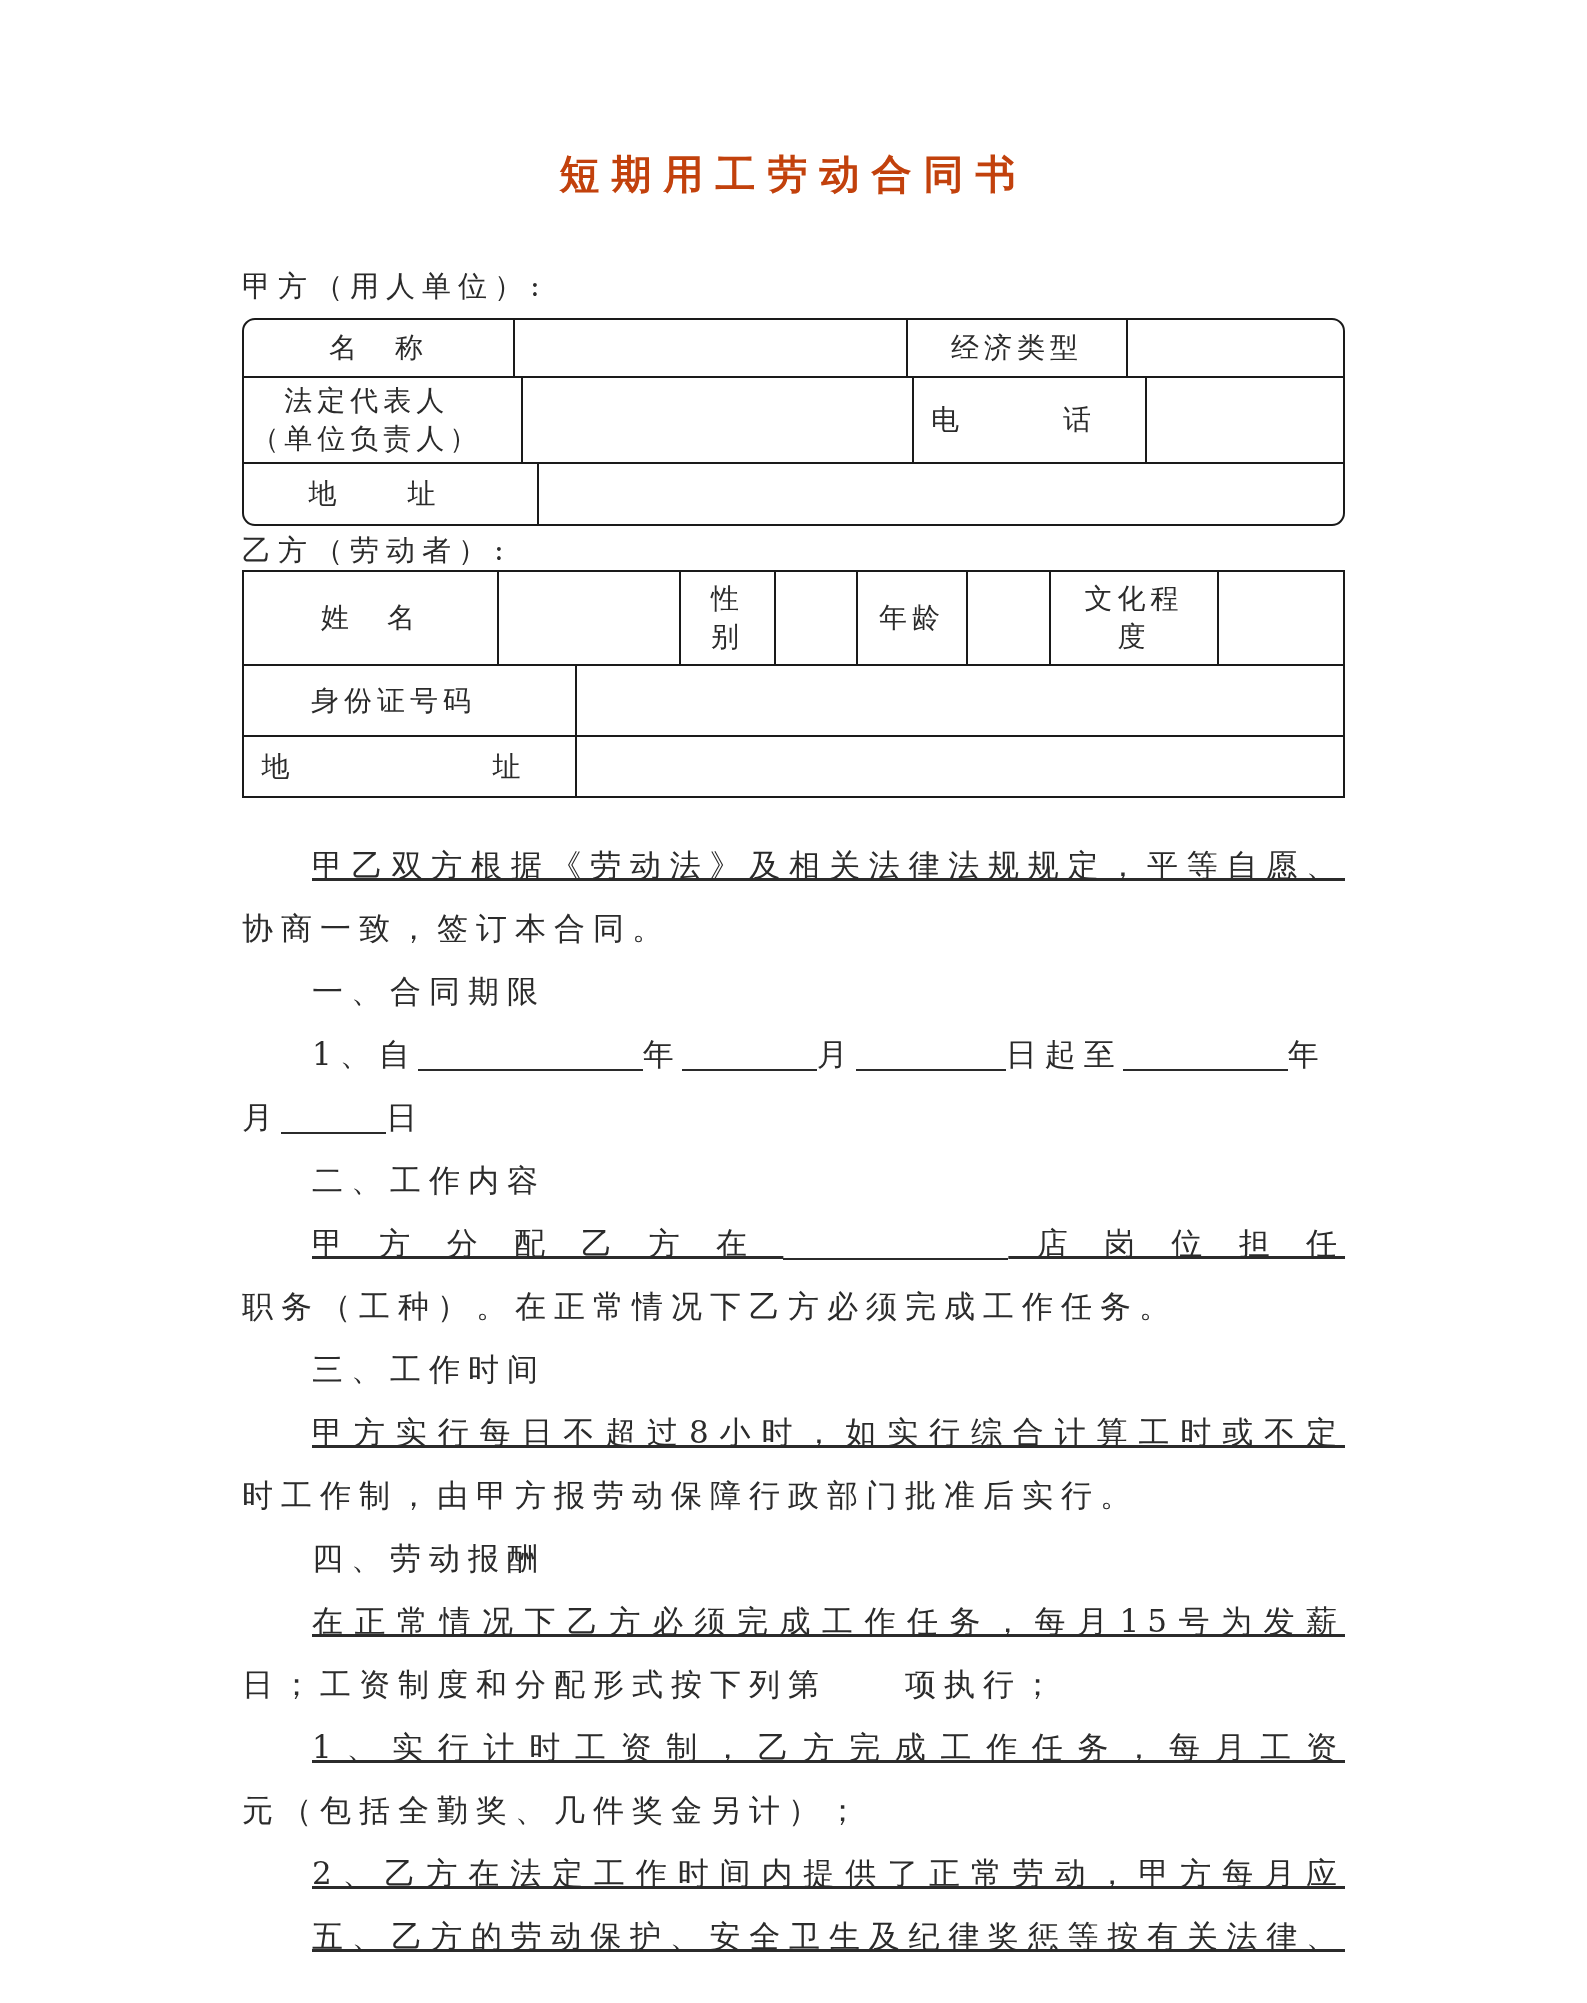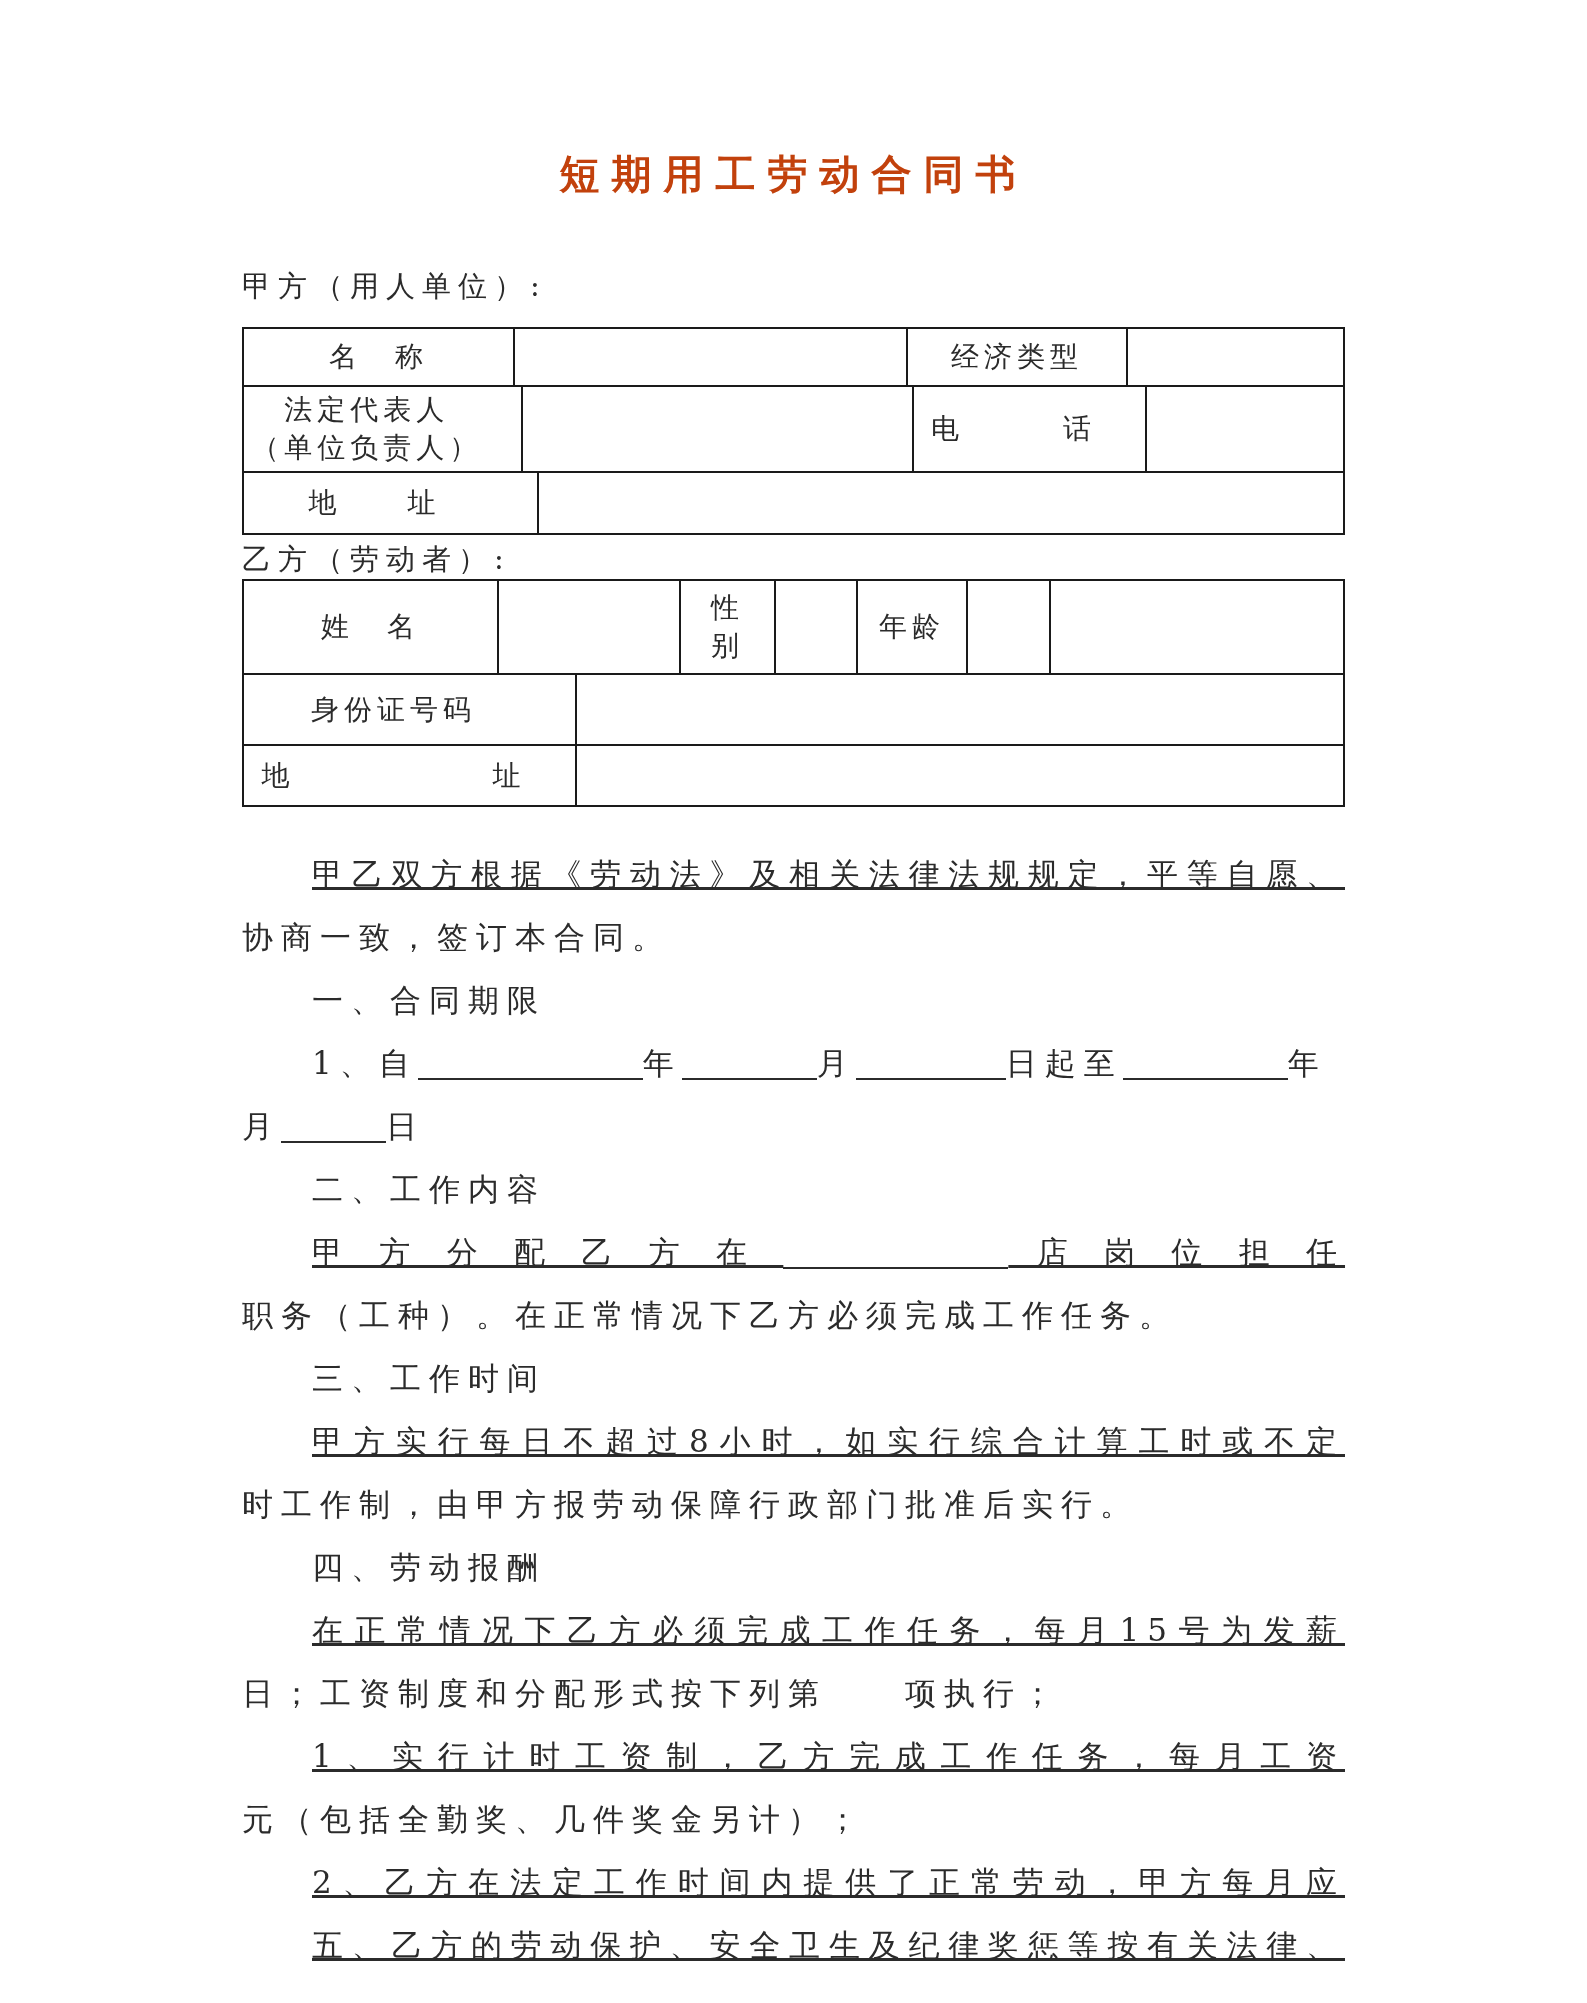--- a/index.html
+++ b/index.html
@@ -29,21 +29,21 @@
   .party-label {
     margin-top: 64px;
     height: 40px;
     line-height: 40px;
     font-size: 29px;
     letter-spacing: 7px;
   }
   .party-label.second { margin-top: 4px; }
 
   .ftable { border: 2px solid #1a1a1a; }
-  .ftable.t1 { margin-top: 21px; }
+  .ftable.t1 { margin-top: 12px; border-radius: 13px; }
   .trow { display: flex; }
   .trow + .trow { border-top: 2px solid #1a1a1a; gap: 32px; }
   .tcell {
     box-sizing: border-box;
     display: flex;
     flex-direction: column;
     align-items: center;
     justify-content: center;
     font-size: 28px;
     letter-spacing: 5px;
@@ -111,20 +111,24 @@
       <div class="trow" style="height:92px">
         <div class="tcell" style="width:253px">姓　名</div>
         <div class="tcell" style="width:182px"></div>
         <div class="tcell two" style="width:95px">
           <span>性</span>
           <span>别</span>
         </div>
         <div class="tcell" style="width:82px"></div>
         <div class="tcell" style="width:110px">年龄</div>
         <div class="tcell" style="width:83px"></div>
+        <div class="tcell two" style="width:168px">
+          <span>文化程</span>
+          <span>度</span>
+        </div>
         <div class="tcell" style="width:126px"></div>
       </div>
       <div class="trow" style="height:69px">
         <div class="tcell" style="width:308px">身份证号码</div>
         <div class="tcell" style="width:791px"></div>
       </div>
       <div class="trow" style="height:59px">
         <div class="tcell" style="width:308px">地　　　　　　址</div>
         <div class="tcell" style="width:791px"></div>
       </div>

